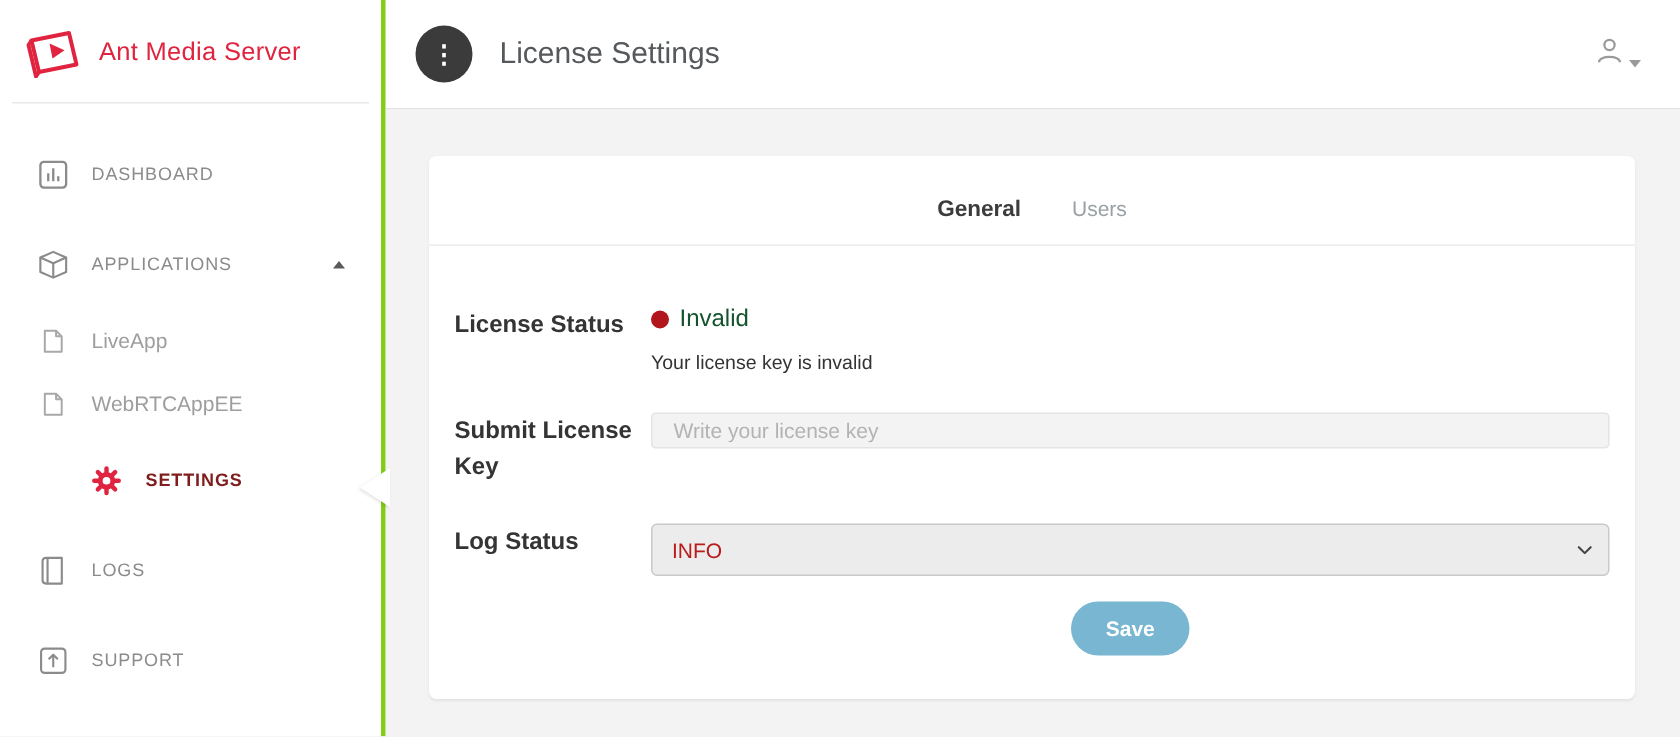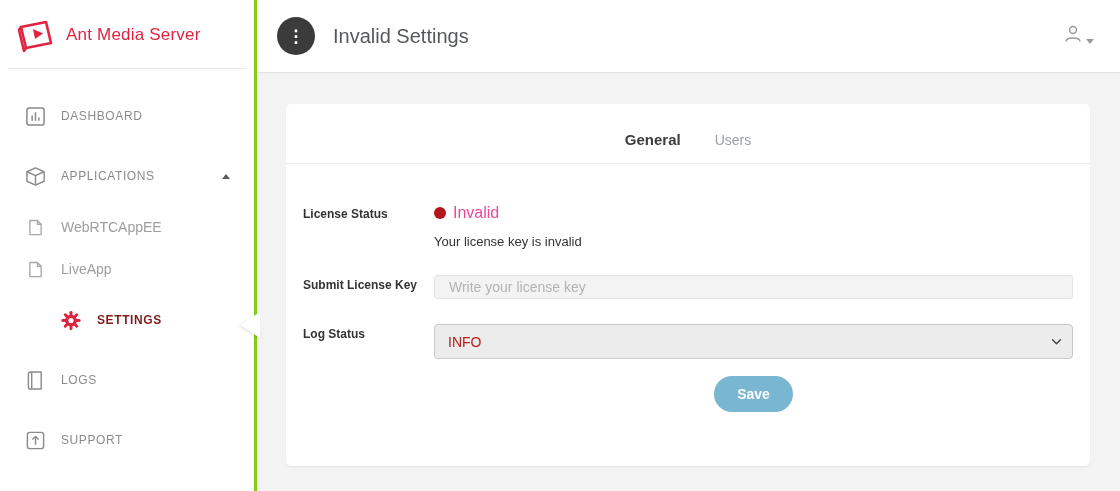--- a/index.html
+++ b/index.html
@@ -45,25 +45,25 @@
   
   .card { background:#fff; border-radius:5px; box-shadow:0 1px 2px rgba(0,0,0,.07);
           height:362px; display:flex; flex-direction:column; }
   .tabs { display:flex; justify-content:center; align-items:baseline; gap:34px; padding:27px 0 15px 0; }
   .tab { font-size:14px; color:#9aa0a3; cursor:pointer; }
   .tab.active { font-size:15px; color:#3c3c3c; font-weight:700; }
   .card-divider { border-bottom:1px solid #ececec; }
 
   .form { padding:40px 17px 0 17px; }
   .form-row { display:grid; grid-template-columns:131px 1fr; align-items:start; }
-  .form-label { font-size:12px; color:#343434; font-weight:700; line-height:1.5; padding-top:1px; }
+  .form-label { font-size:16px; color:#343434; font-weight:700; line-height:1.5; padding-top:1px; }
   .row-license { margin-bottom:26px; }
   .status-line { display:flex; align-items:center; gap:7px; }
   .status-dot { width:12px; height:12px; border-radius:50%; background:#b2151b; flex-shrink:0; }
-  .status-value { font-size:16px; color:#ec4899; }
+  .status-value { font-size:16px; color:#14532d; }
   .status-desc { font-size:13px; color:#333; margin-top:12px; }
 
   .row-key { margin-bottom:25px; }
   .license-input { width:100%; height:24px; background:#f3f3f3; border:1px solid #e4e4e4;
                    border-radius:3px; padding:0 14px; font-size:14px; color:#444; outline:none;
                    font-family:"Liberation Sans","DejaVu Sans",sans-serif; }
   .license-input::placeholder { color:#b3b3b3; }
 
   .row-log { margin-bottom:17px; }
   .select-wrap { position:relative; }
@@ -126,31 +126,31 @@
         <span class="caret-up"></span>
       </div>
 
       <div class="nav-sub">
         <span class="nav-icon">
           <svg viewBox="0 0 16 18" width="15" height="17" fill="none" stroke="#a8a8a8" stroke-width="1.4" stroke-linejoin="round">
             <path d="M2 1.5 L10 1.5 L14 5.5 L14 16.5 L2 16.5 Z"></path>
             <path d="M10 1.5 L10 5.5 L14 5.5"></path>
           </svg>
         </span>
-        <span>WebRTCAppEE</span>
+        <span>LiveApp</span>
       </div>
 
       <div class="nav-sub">
         <span class="nav-icon">
           <svg viewBox="0 0 16 18" width="15" height="17" fill="none" stroke="#a8a8a8" stroke-width="1.4" stroke-linejoin="round">
             <path d="M2 1.5 L10 1.5 L14 5.5 L14 16.5 L2 16.5 Z"></path>
             <path d="M10 1.5 L10 5.5 L14 5.5"></path>
           </svg>
         </span>
-        <span>LiveApp</span>
+        <span>WebRTCAppEE</span>
       </div>
 
       <div class="nav-item active">
         <span class="nav-icon">
           <svg viewBox="0 0 24 24" width="23" height="23">
             <g fill="#e0243f">
               <rect x="10.4" y="1.5" width="3.2" height="21" rx="1.6"></rect>
               <rect x="10.4" y="1.5" width="3.2" height="21" rx="1.6" transform="rotate(45 12 12)"></rect>
               <rect x="10.4" y="1.5" width="3.2" height="21" rx="1.6" transform="rotate(90 12 12)"></rect>
               <rect x="10.4" y="1.5" width="3.2" height="21" rx="1.6" transform="rotate(135 12 12)"></rect>
@@ -184,21 +184,21 @@
       </div>
 
     </nav>
     <div class="active-notch"></div>
   </aside>
 
   <div class="main-col">
 
     <header class="topbar">
       <button class="kebab-btn">⋮</button>
-      <h1 class="page-title">Invalid Settings</h1>
+      <h1 class="page-title">License Settings</h1>
       <div class="topbar-right">
         <span>
           <svg viewBox="0 0 20 20" width="20" height="20" fill="none" stroke="#9a9a9a" stroke-width="1.5">
             <circle cx="10" cy="6" r="3.4"></circle>
             <path d="M3 17.5 C3 12.8 17 12.8 17 17.5"></path>
           </svg>
         </span>
         <span class="user-caret"></span>
       </div>
     </header>

